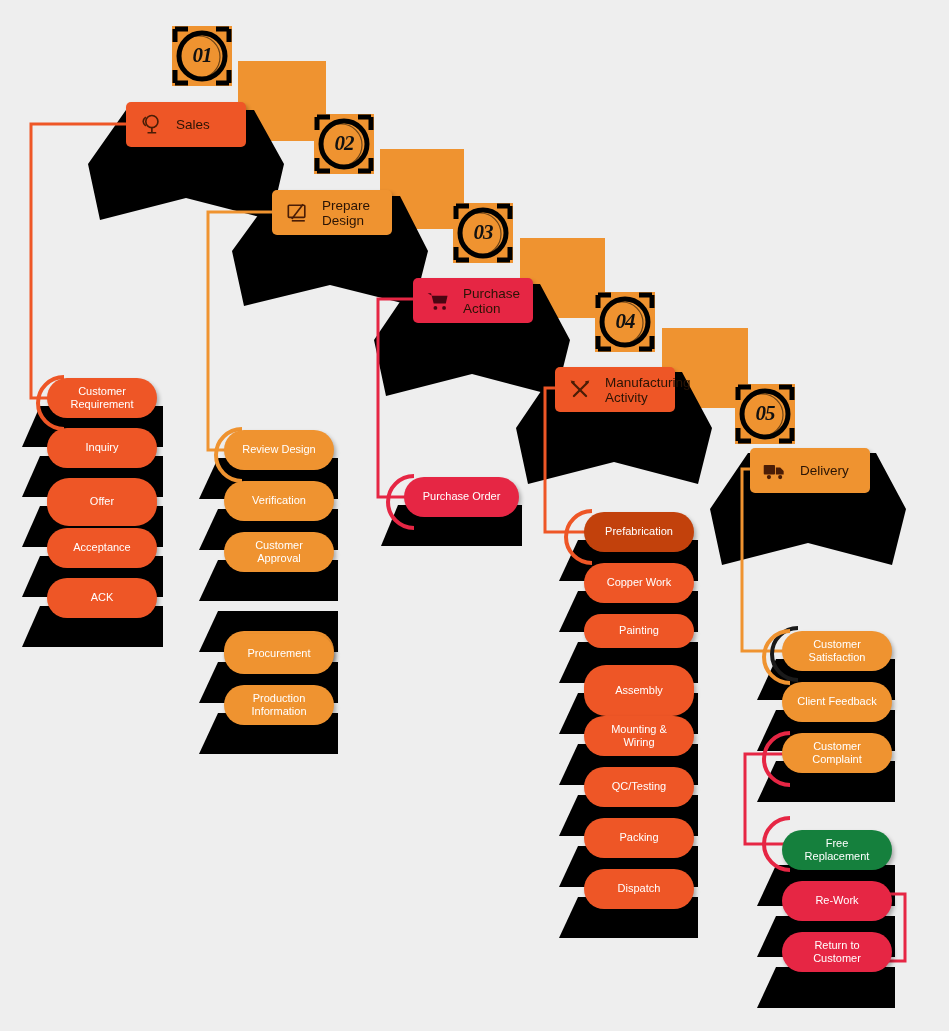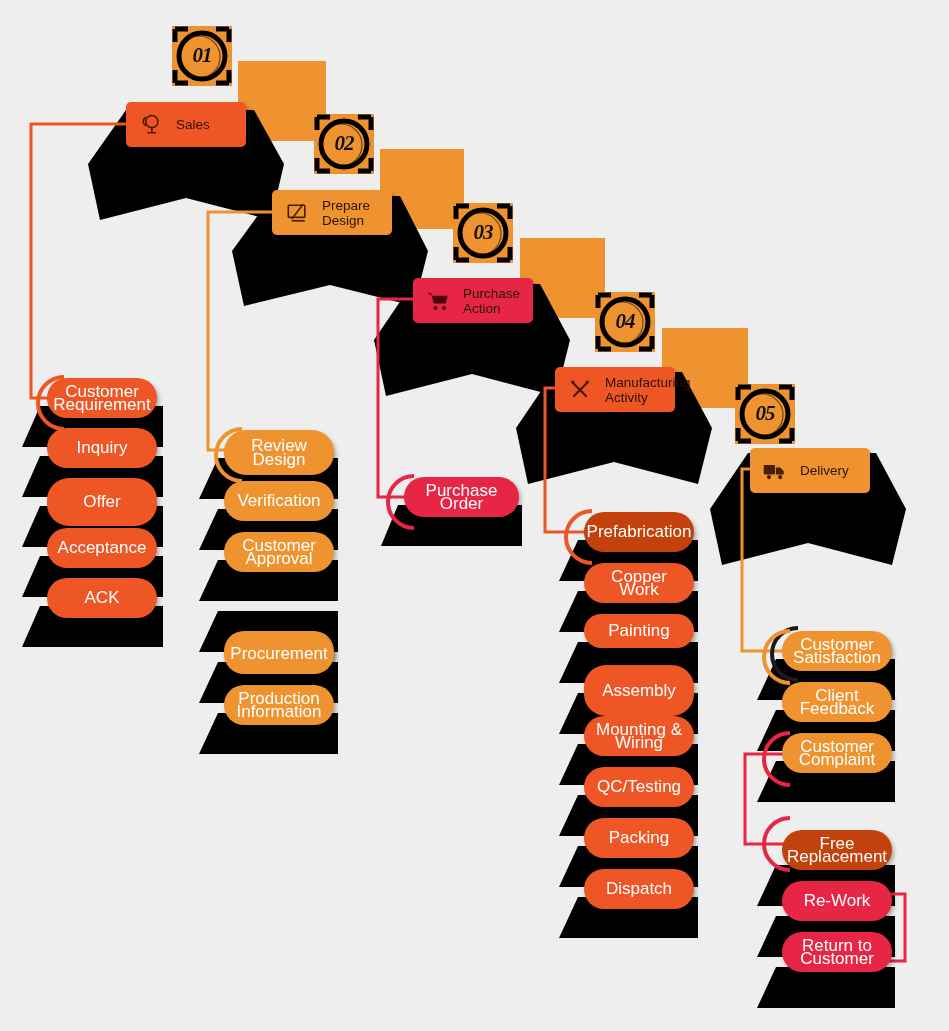--- a/index.html
+++ b/index.html
@@ -57,21 +57,21 @@
     white-space:pre-line;
   }
 
   
   .pill{
     position:absolute;z-index:7;
     border-radius:22px;
     display:flex;align-items:center;justify-content:center;
     text-align:center;
     color:#fff;
-    font-size:17px;line-height:13.5px;
+    font-size:11px;line-height:13.5px;
     white-space:pre-line;
     box-shadow:2px 3px 4px rgba(0,0,0,.30);
     box-sizing:border-box;
     padding:0 10px;
   }
 </style>
 </head>
 <body>
 
 <div id="stage">
@@ -278,21 +278,21 @@
 Requirement</span></div>
   <div class="pill" style="left:47px;top:422px;width:110px;height:40px;background:#EE5626;">
     <span>Inquiry</span></div>
   <div class="pill" style="left:47px;top:472px;width:110px;height:48px;background:#EE5626;">
     <span>Offer</span></div>
   <div class="pill" style="left:47px;top:522px;width:110px;height:40px;background:#EE5626;">
     <span>Acceptance</span></div>
   <div class="pill" style="left:47px;top:572px;width:110px;height:40px;background:#EE5626;">
     <span>ACK</span></div>
 
-  <div class="pill" style="left:224px;top:424px;width:110px;height:45px;background:#EF9330;">
+  <div class="pill" style="left:224px;top:424px;width:110px;height:40px;background:#EF9330;">
     <span>Review Design</span></div>
   <div class="pill" style="left:224px;top:475px;width:110px;height:40px;background:#EF9330;">
     <span>Verification</span></div>
   <div class="pill" style="left:224px;top:526px;width:110px;height:40px;background:#EF9330;">
     <span>Customer
 Approval</span></div>
   <div class="pill" style="left:224px;top:577px;width:110px;height:40px;background:#EF9330;margin-top:48px;">
     <span>Sales Order</span></div>
   <div class="pill" style="left:224px;top:628px;width:110px;height:40px;background:#EF9330;">
     <span>Procurement</span></div>
@@ -323,21 +323,21 @@
 
   <div class="pill" style="left:782px;top:625px;width:110px;height:40px;background:#EF9330;">
     <span>Customer
 Satisfaction</span></div>
   <div class="pill" style="left:782px;top:676px;width:110px;height:40px;background:#EF9330;">
     <span>Client Feedback</span></div>
   <div class="pill" style="left:782px;top:727px;width:110px;height:40px;background:#EF9330;">
     <span>Customer
 Complaint</span></div>
 
-  <div class="pill" style="left:782px;top:824px;width:110px;height:40px;background:#c2410c;">
+  <div class="pill" style="left:782px;top:824px;width:110px;height:40px;background:#15803d;">
     <span>Free
 Replacement</span></div>
   <div class="pill" style="left:782px;top:875px;width:110px;height:40px;background:#E62644;">
     <span>Re-Work</span></div>
   <div class="pill" style="left:782px;top:926px;width:110px;height:40px;background:#E62644;">
     <span>Return to
 Customer</span></div>
 
 </div>
 

